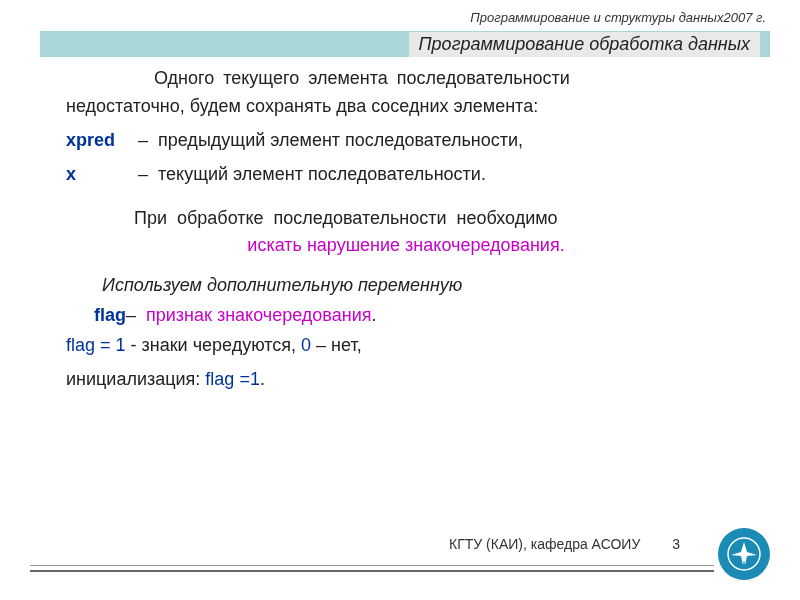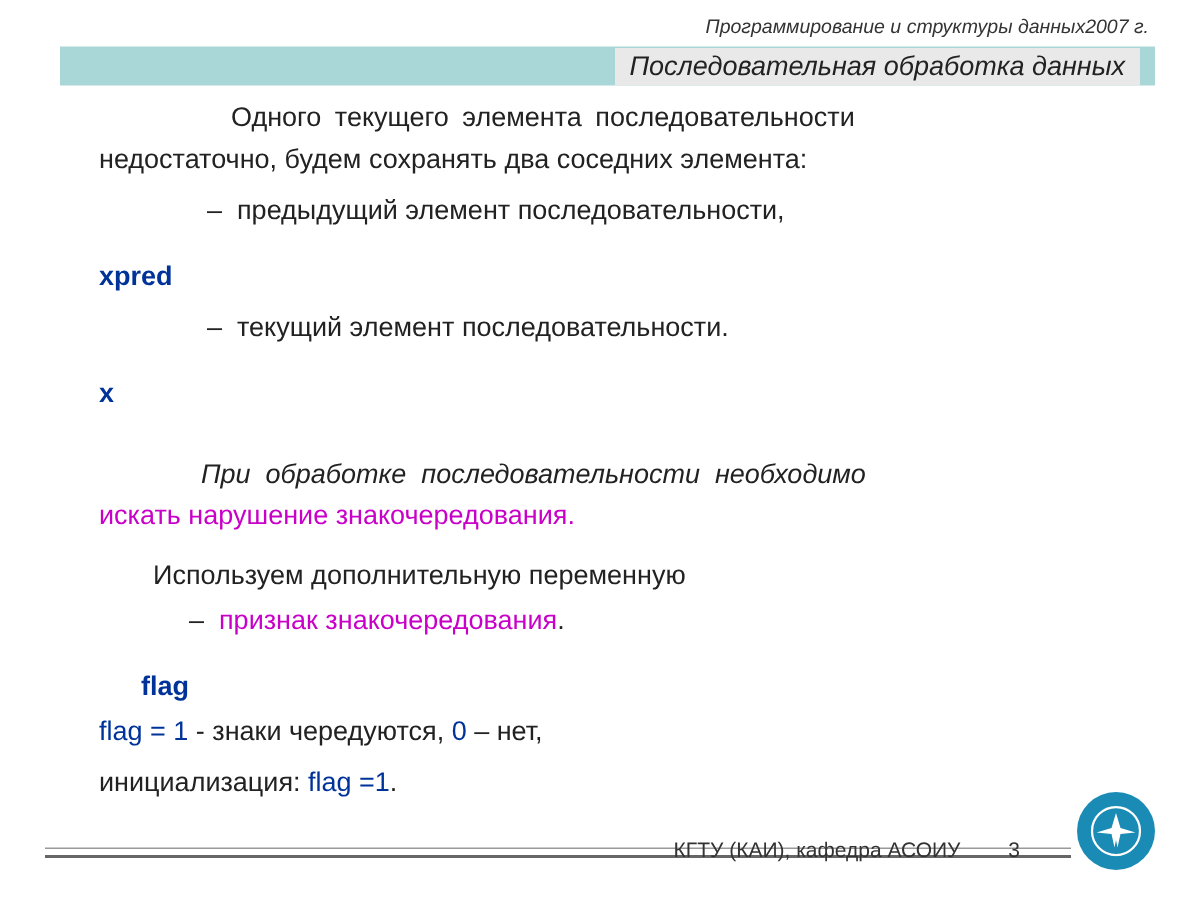--- a/index.html
+++ b/index.html
@@ -44,33 +44,33 @@
   }
   .body-text {
     padding: 8px 24px 0 26px;
     font-size: 18px;
     line-height: 1.55;
     color: #222;
   }
   .row { display: flex; margin-top: 6px; }
   .var-col { width: 72px; font-weight: bold; }
   .dash-col { width: 20px; }
-  .navy { color: #003399; margin-top: 44px; }
-  .magenta { color: #c800c8; }
+  .navy { color: #003399; }
+  .magenta { color: #c800c8; text-align: center; }
   .footer {
     position: absolute;
     bottom: 20px;
     left: 40px;
     right: 30px;
     height: 50px;
   }
   .footer-text {
     position: absolute;
     right: 90px;
-    bottom: 6px;
+    bottom: 28px;
     font-size: 14px;
     color: #333;
   }
   .page-num {
     display: inline-block;
     margin-left: 28px;
   }
   .logo {
     position: absolute;
     right: 0;
@@ -96,42 +96,42 @@
 </head>
 <body>
 
 <div class="page">
   <div class="header-line">
     <span>Программирование и структуры данных</span>
     <span>2007 г.</span>
   </div>
 
   <div class="teal-bar">
-    <div class="subtitle-box">Последовательная обработка данных</div>
+    <div class="subtitle-box">Программирование обработка данных</div>
   </div>
 
   <div class="body-text">
     <div style="text-indent:88px; word-spacing:4px;">Одного текущего элемента последовательности</div>
     <div>недостаточно, будем сохранять два соседних элемента:</div>
 
     <div class="row">
       <div class="var-col navy">xpred</div>
       <div class="dash-col">–</div>
       <div style="flex:1">предыдущий элемент последовательности,</div>
     </div>
     <div class="row">
       <div class="var-col navy">x</div>
       <div class="dash-col">–</div>
       <div style="flex:1">текущий элемент последовательности.</div>
     </div>
 
-    <div style="margin-top:26px; text-indent:68px; word-spacing:5px;font-style:italic;">При обработке последовательности необходимо</div>
+    <div style="margin-top:16px; text-indent:68px; word-spacing:5px;">При обработке последовательности необходимо</div>
     <div class="magenta">искать нарушение знакочередования.</div>
 
-    <div style="margin-top:12px; text-indent:36px;">Используем дополнительную переменную</div>
+    <div style="margin-top:12px; text-indent:36px;font-style:italic;">Используем дополнительную переменную</div>
 
     <div class="row" style="margin-top:2px;">
       <div class="var-col navy" style="width:60px;text-align:right;">flag</div>
       <div class="dash-col">–</div>
       <div style="flex:1">
         <span class="magenta">признак знакочередования</span><span>.</span>
       </div>
     </div>
 
     <div style="margin-top:2px;">

